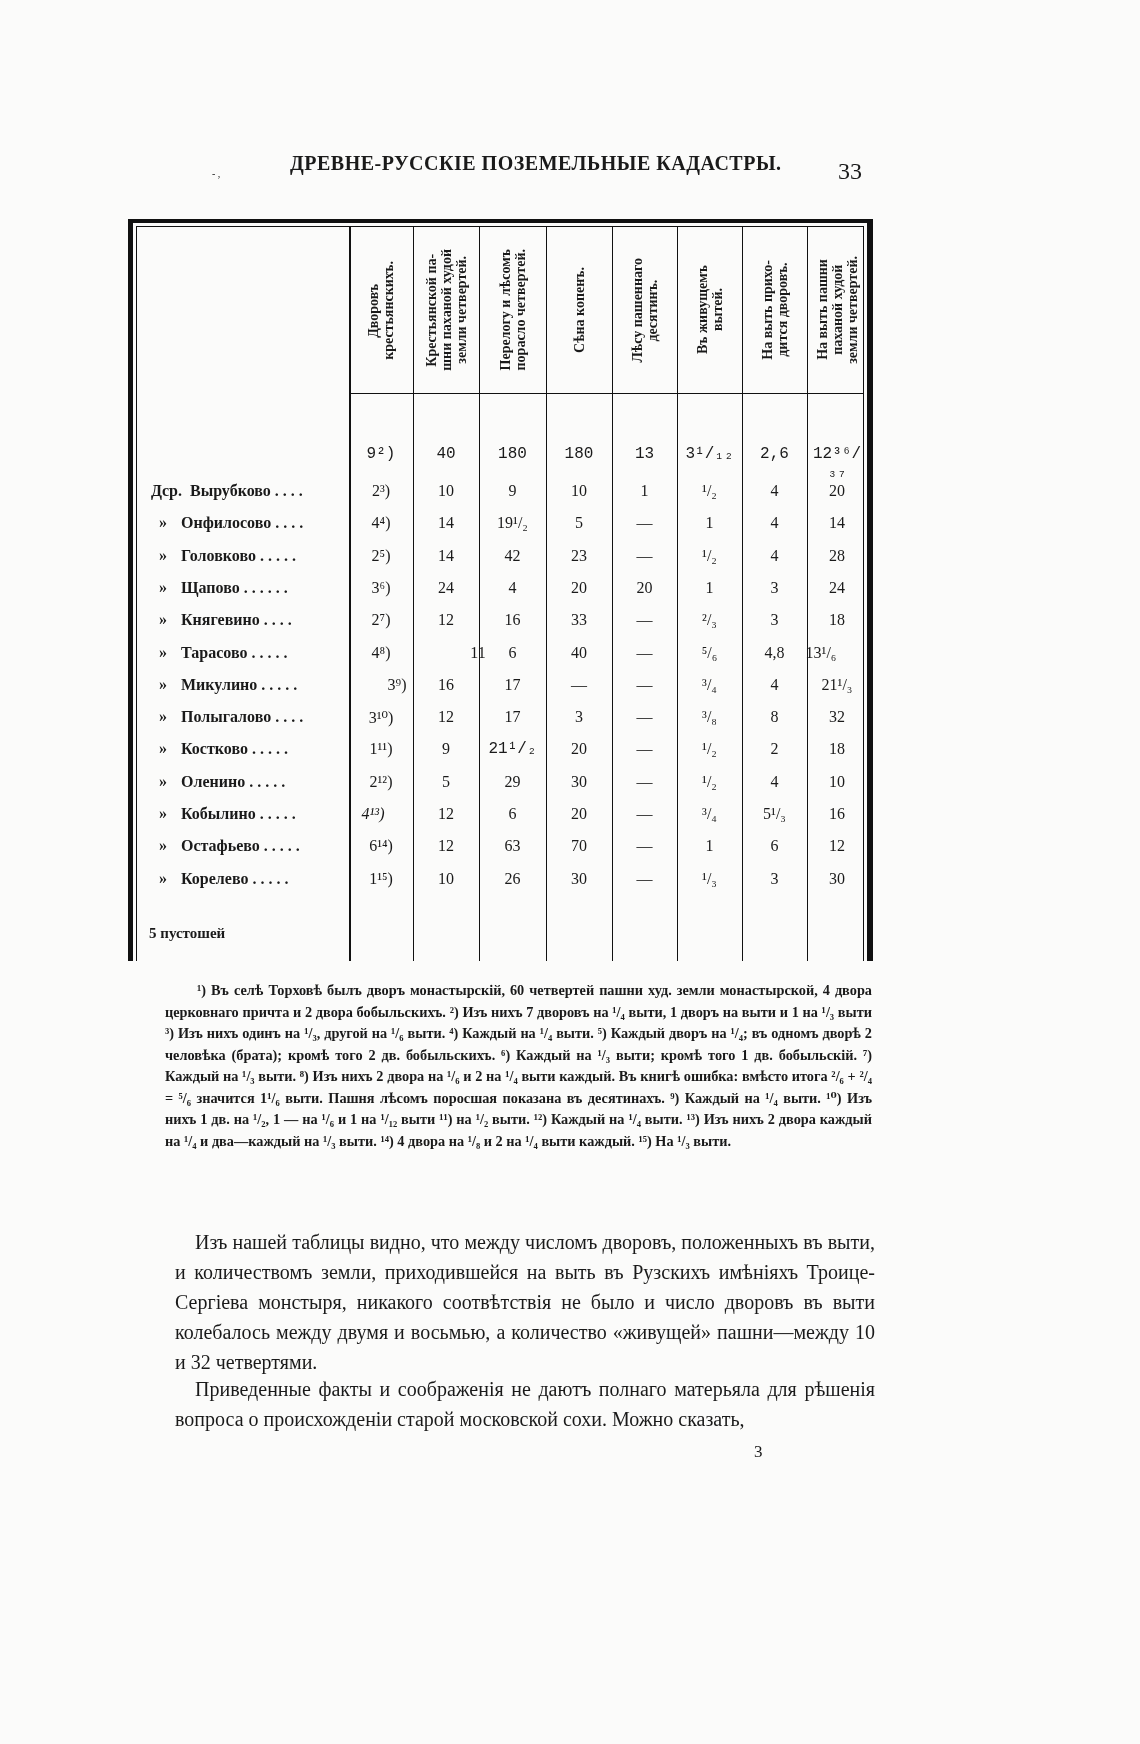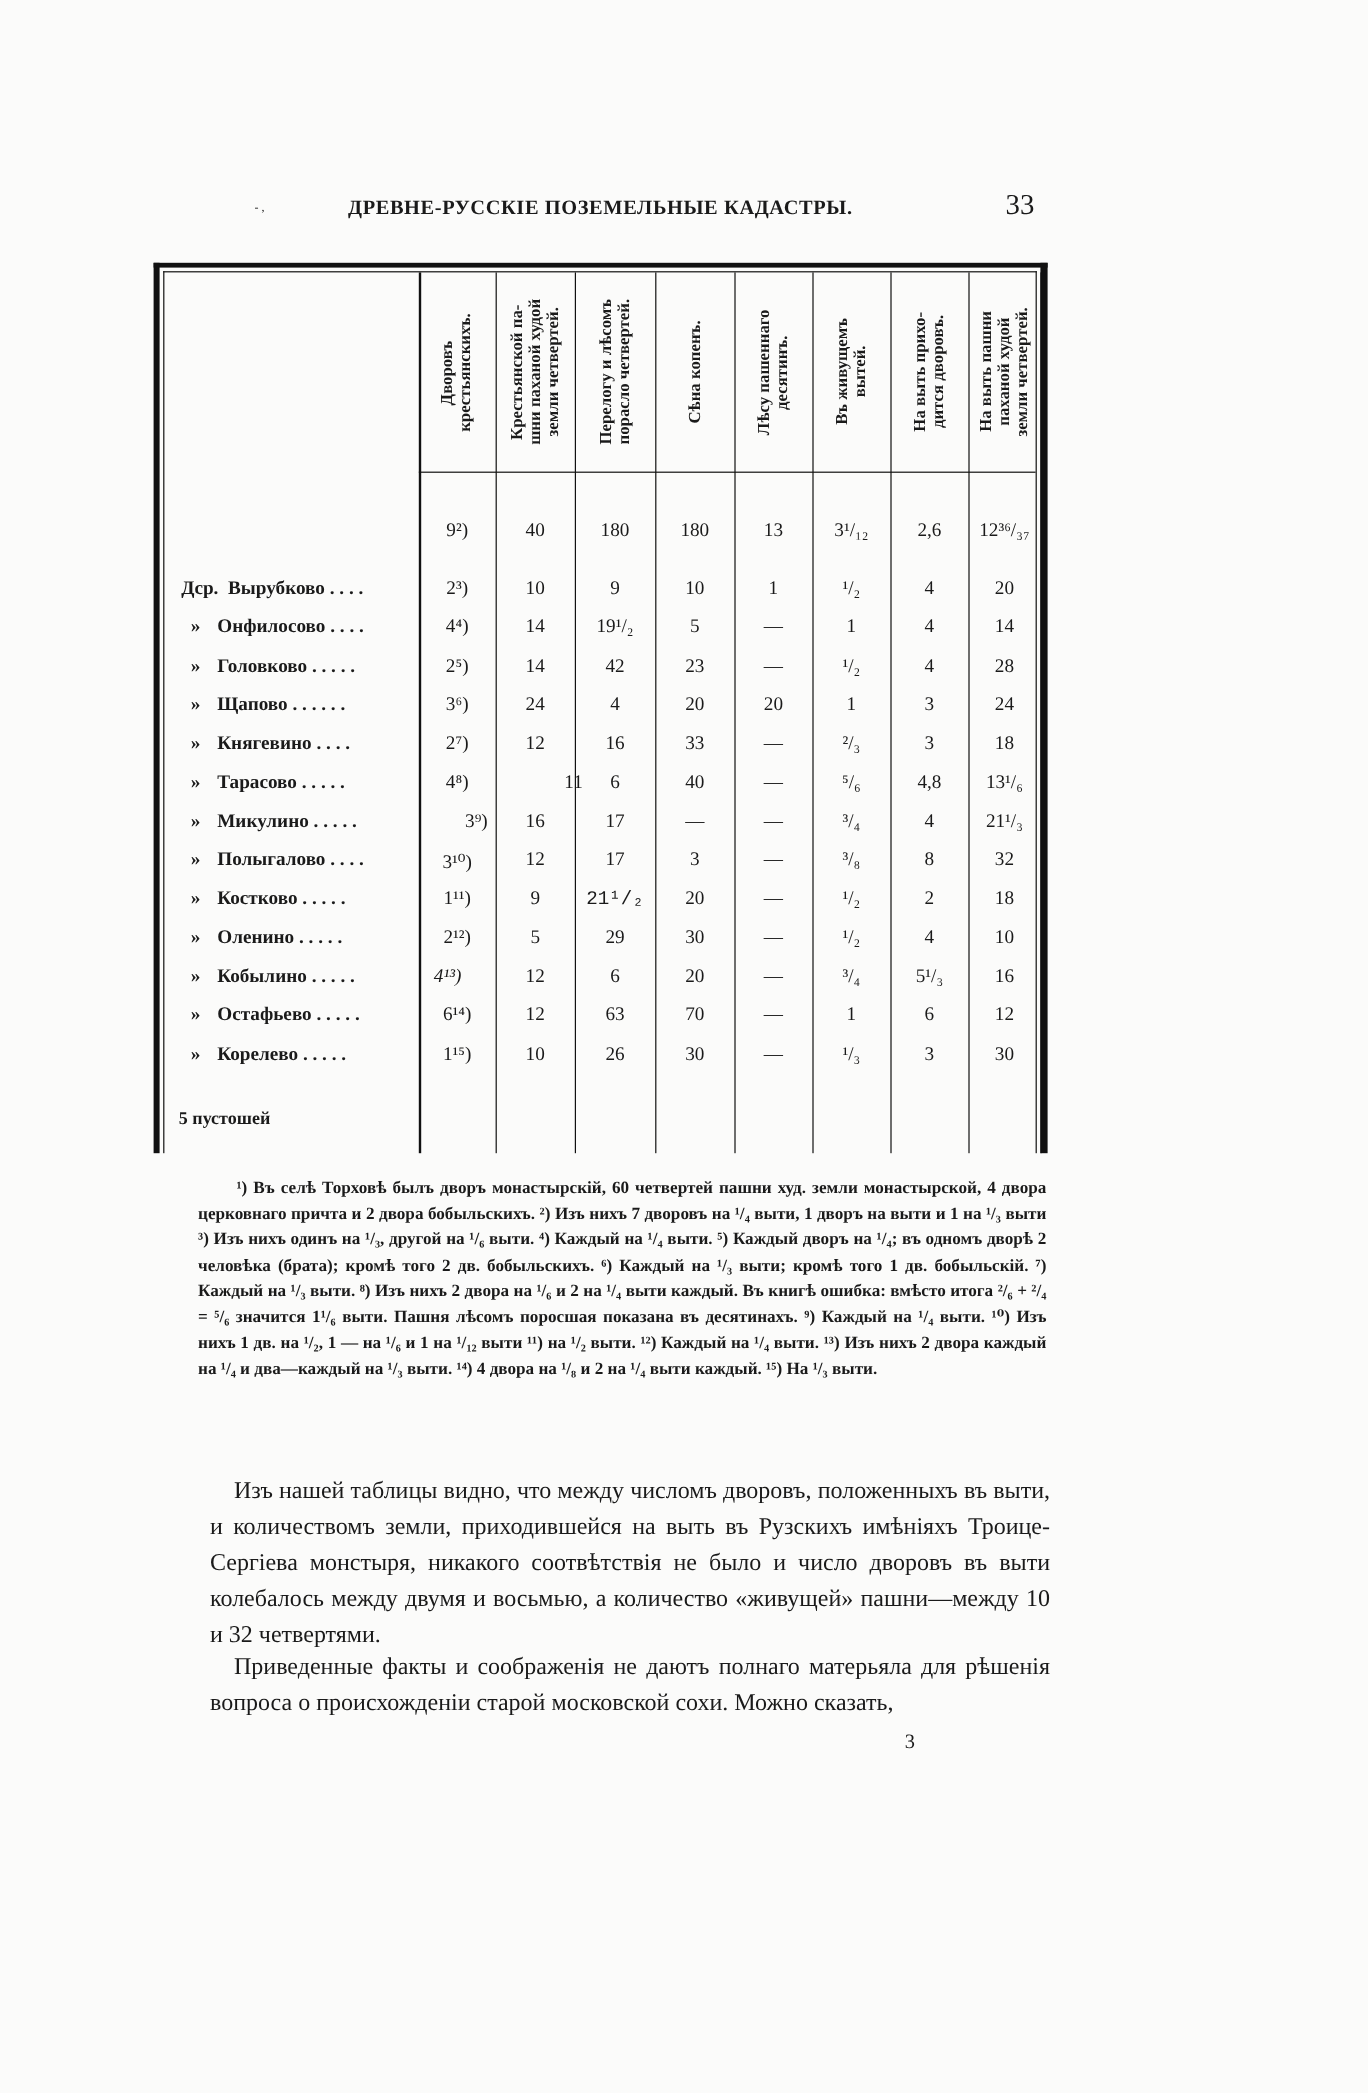--- a/index.html
+++ b/index.html
@@ -1,18 +1,18 @@
 <!DOCTYPE html>
 <html><head>
 <meta charset="utf-8">
 <style>
   html, body { margin: 0; padding: 0; background: #fbfbfa; }
   body { width: 1140px; height: 1744px; position: relative; overflow: hidden;
          font-family: "Liberation Serif", "DejaVu Serif", serif; color: #1a1a1a; }
-  .running-head { position: absolute; top: 163px; left: 290px; font-size: 17px; font-weight: bold;
+  .running-head { position: absolute; top: 152px; left: 290px; font-size: 20px; font-weight: bold;
                   letter-spacing: 0.5px; font-family: Liberation Serif, serif; }
   .page-number { position: absolute; top: 158px; left: 838px; font-size: 24px; }
   .left-mark { position: absolute; top: 168px; left: 212px; font-size: 10px; }
 
   .table-frame { position: absolute; top: 219px; left: 128px; width: 745px; height: 742px;
                  border-left: 5px solid #111; border-top: 4px solid #111; border-right: 6px solid #111;
                  box-sizing: border-box; }
   .table-inner { position: absolute; top: 3px; left: 3px; right: 3px; bottom: 0;
                  border-left: 1px solid #111; border-top: 1px solid #111; border-right: 1px solid #111; }
   .col-line { position: absolute; top: 0; bottom: 0; border-left: 1.5px solid #111; }
@@ -82,21 +82,21 @@
       </div>
       <div class="vhead" style="left: 605px; width: 65px;">
         <span>На выть прихо-
 дится дворовъ.</span>
       </div>
       <div class="vhead" style="left: 670px; width: 60px;">
         <span>На выть пашни
 паханой худой
 земли четвертей.</span>
       </div>
-      <div class="row" style="top: 207px;">
+      <div class="row" style="top: 218px; font-family: Liberation Mono, monospace;">
         <div class="cell" style="left: 212px; width: 64px;">9²)</div>
         <div class="cell" style="left: 276px; width: 66px;">40</div>
         <div class="cell" style="left: 342px; width: 67px;">180</div>
         <div class="cell" style="left: 409px; width: 66px;">180</div>
         <div class="cell" style="left: 475px; width: 65px;">13</div>
         <div class="cell" style="left: 540px; width: 65px;">3¹/₁₂</div>
         <div class="cell" style="left: 605px; width: 65px;">2,6</div>
         <div class="cell" style="left: 670px; width: 60px;">12³⁶/₃₇</div>
       </div>
       <div class="row" style="top: 255px;">
@@ -156,21 +156,21 @@
       </div>
       <div class="row" style="top: 416.5px;">
         <div class="name"><span class="quote">»</span><span>Тарасово . . . . .</span></div>
         <div class="cell" style="left: 212px; width: 64px;">4⁸)</div>
         <div class="cell" style="left: 276px; width: 66px; margin-left: 32px;">11</div>
         <div class="cell" style="left: 342px; width: 67px;">6</div>
         <div class="cell" style="left: 409px; width: 66px;">40</div>
         <div class="cell" style="left: 475px; width: 65px;">—</div>
         <div class="cell" style="left: 540px; width: 65px;">⁵/₆</div>
         <div class="cell" style="left: 605px; width: 65px;">4,8</div>
-        <div class="cell" style="left: 670px; width: 60px;">13¹/₆</div>
+        <div class="cell" style="left: 654px; width: 60px;">13¹/₆</div>
       </div>
       <div class="row" style="top: 448.8px;">
         <div class="name"><span class="quote">»</span><span>Микулино . . . . .</span></div>
         <div class="cell" style="left: 212px; width: 64px; padding-left: 16px;">3⁹)</div>
         <div class="cell" style="left: 276px; width: 66px;">16</div>
         <div class="cell" style="left: 342px; width: 67px;">17</div>
         <div class="cell" style="left: 409px; width: 66px;">—</div>
         <div class="cell" style="left: 475px; width: 65px;">—</div>
         <div class="cell" style="left: 540px; width: 65px;">³/₄</div>
         <div class="cell" style="left: 605px; width: 65px;">4</div>

